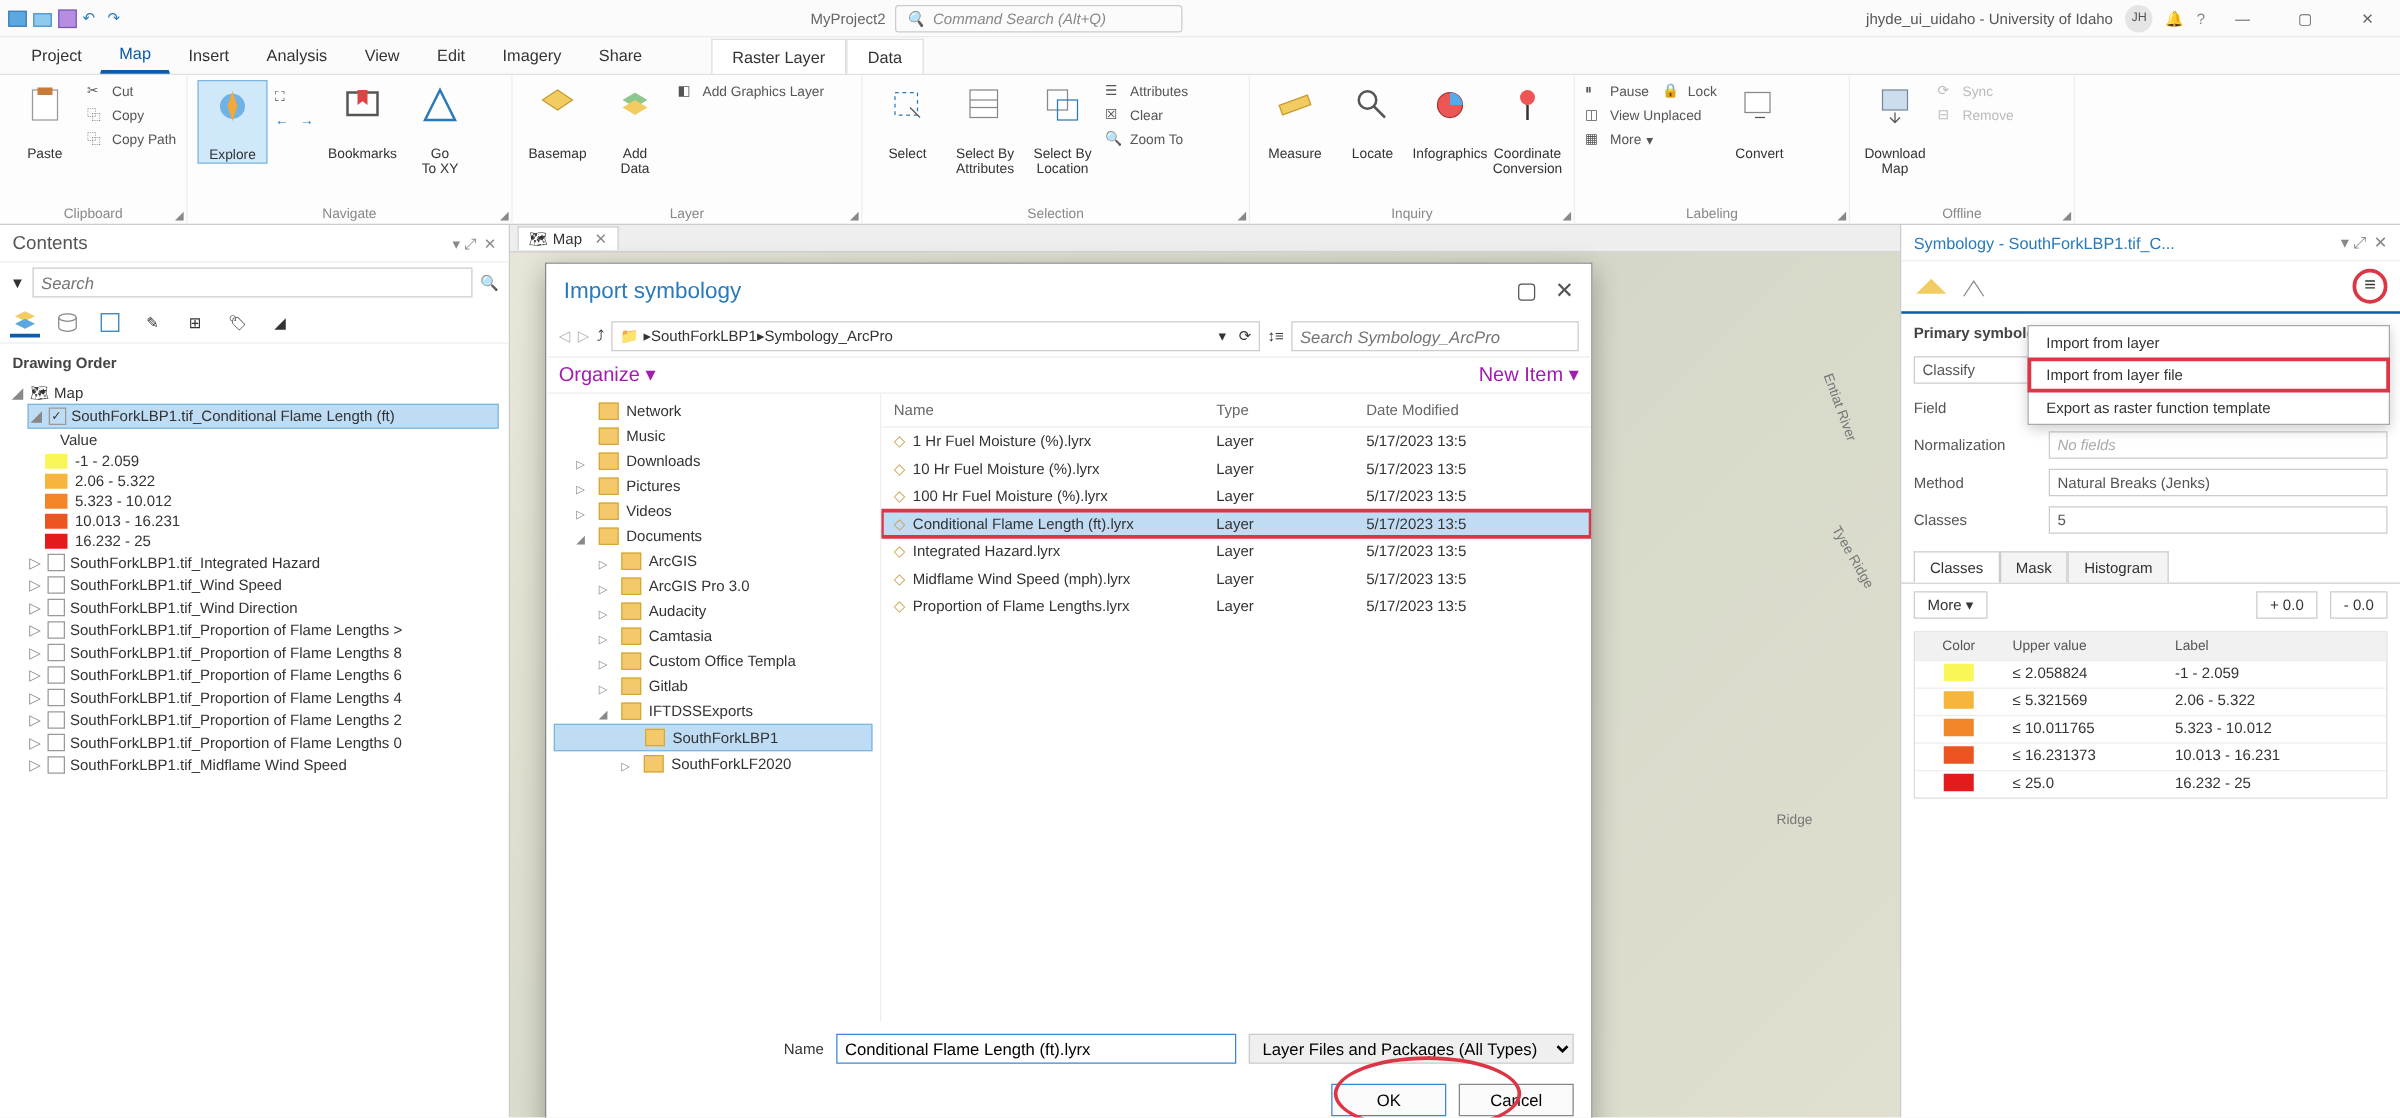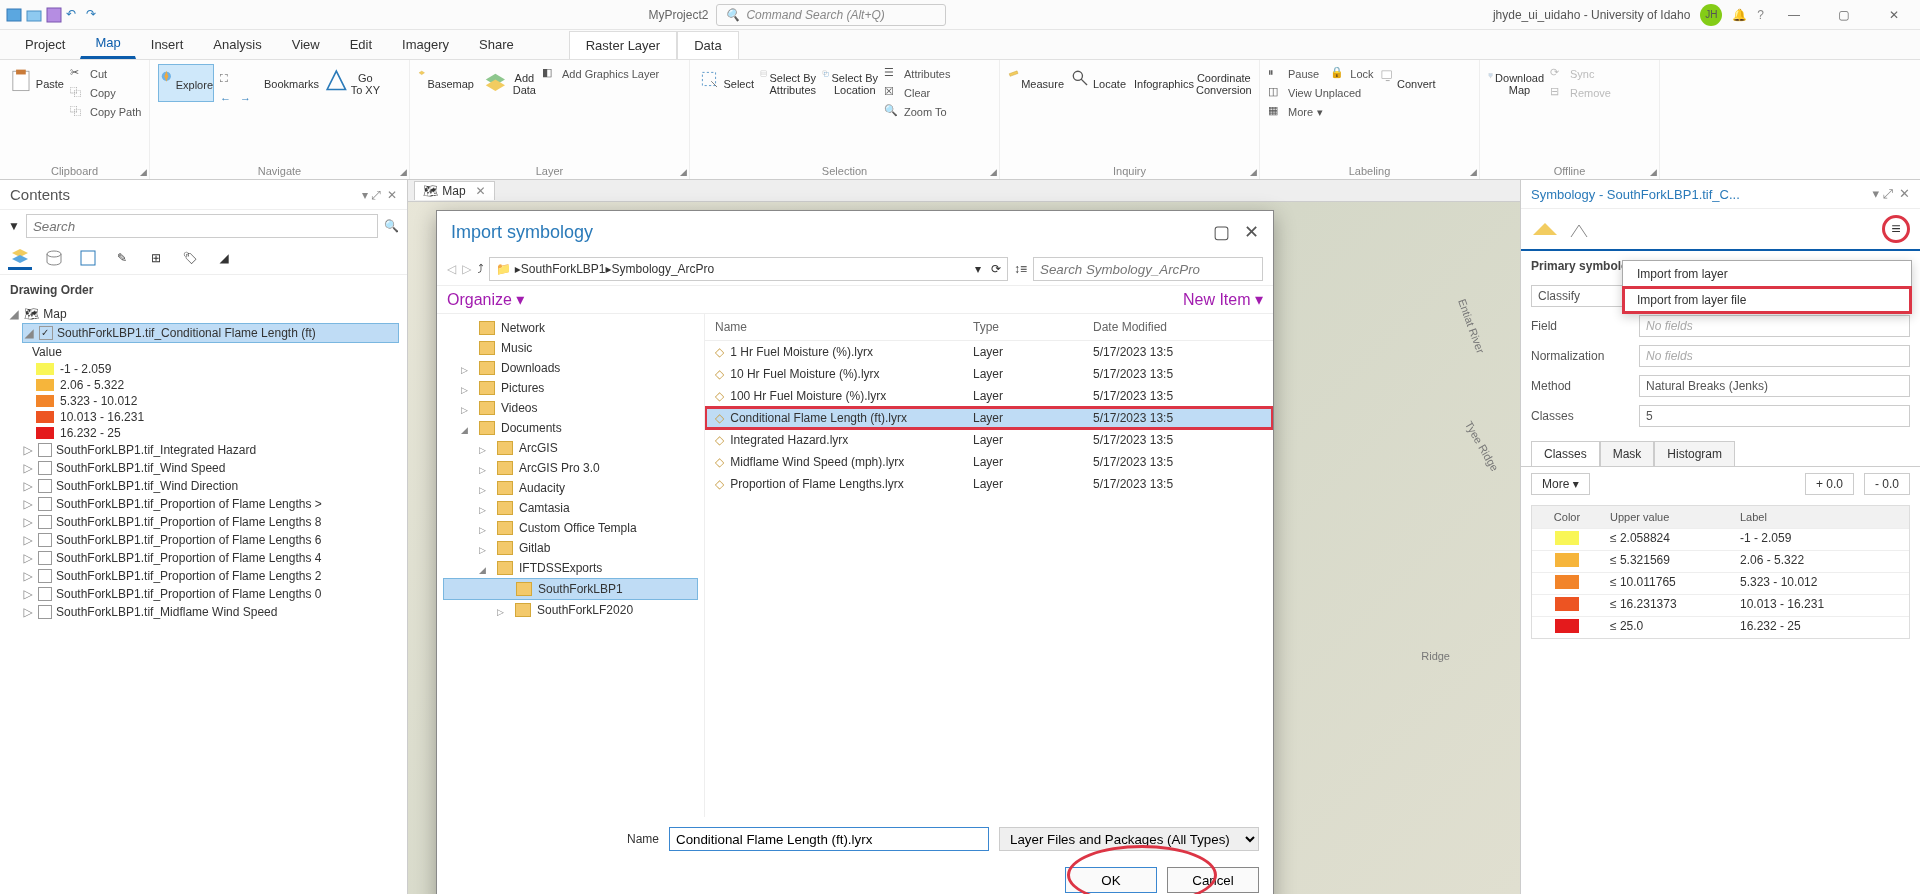--- a/index.html
+++ b/index.html
@@ -7,36 +7,36 @@
 
 
 .titlebar { height: 30px; display: flex; align-items: center; background: #fbfbfb; border-bottom: 1px solid #e5e5e5; padding: 0 6px; }
 .titlebar .qat { display: flex; gap: 4px; align-items: center; }
 .titlebar .qat .ic { width: 16px; height: 16px; display: inline-block; }
 .titlebar .center { flex: 1; display: flex; justify-content: center; align-items: center; gap: 8px; }
 .titlebar .center .proj { font-size: 12px; color: #666; }
 .titlebar .search { width: 230px; height: 22px; border: 1px solid #ccc; border-radius: 3px; padding: 0 8px; color: #888; font-style: italic; display: flex; align-items: center; gap: 6px; }
 .titlebar .right { display: flex; align-items: center; gap: 10px; }
 .titlebar .user { color: #555; }
-.titlebar .avatar { width: 22px; height: 22px; border-radius: 11px; background: #84cc16; display: flex; align-items: center; justify-content: center; font-size: 10px; color: #555; }
+.titlebar .avatar { width: 22px; height: 22px; border-radius: 11px; background: #e5e5e5; display: flex; align-items: center; justify-content: center; font-size: 10px; color: #555; }
 .titlebar .winbtn { width: 40px; height: 30px; display: flex; align-items: center; justify-content: center; color: #666; }
 
 
 .menubar { height: 30px; display: flex; align-items: flex-end; padding: 0 10px; gap: 0; background: #fbfbfb; border-bottom: 1px solid #e0e0e0; }
 .menubar .tab { padding: 6px 14px; font-size: 13px; color: #333; border: 1px solid transparent; }
 .menubar .tab.active { color: #0b5cab; border-bottom: 3px solid #0b5cab; }
 .menubar .contextual { display: flex; margin-left: 40px; }
 .menubar .contextual .ctab { padding: 6px 16px; border: 1px solid #ddd; border-bottom: none; background: #fff; font-size: 13px; }
 
 
 .ribbon { height: 120px; display: flex; background: #fdfdfd; border-bottom: 1px solid #ccc; }
 .group { border-right: 1px solid #eee; padding: 4px 8px 2px 8px; display: flex; flex-direction: column; position: relative; }
 .group .label { font-size: 11px; color: #888; text-align: center; padding-top: 2px; }
 .group .body { flex: 1; display: flex; align-items: flex-start; gap: 6px; }
-.bigbtn { display: flex; flex-direction: row; align-items: center; width: 56px; padding-top: 4px; font-size: 11px; text-align: center; gap: 2px; }
+.bigbtn { display: flex; flex-direction: column; align-items: center; width: 56px; padding-top: 4px; font-size: 11px; text-align: center; gap: 17px; }
 .bigbtn .ic { width: 32px; height: 32px; }
 .smallrow { display: flex; flex-direction: column; gap: 3px; padding-top: 2px; }
 .smallrow .sitem { display: flex; align-items: center; gap: 4px; font-size: 11px; color: #555; white-space: nowrap; }
 .smallrow .sitem .ic { width: 16px; height: 16px; }
 .explore { background: #cfe8fa; border: 1px solid #7ab7e0; }
 .dlg-corner { position: absolute; right: 2px; bottom: 2px; font-size: 9px; color: #888; }
 
 
 .main { position: absolute; top: 180px; bottom: 0; left: 0; right: 0; display: flex; }
 
@@ -442,21 +442,21 @@
       <div class="tree-item">
           <span class="exp">◢</span>
           <span>🗺</span>
           <span>Map</span>
         </div>
       <div class="tree-item selected" style="margin-left:14px">
           <span class="exp">◢</span>
           <span class="cb checked"></span>
           <span>SouthForkLBP1.tif_Conditional Flame Length (ft)</span>
         </div>
-      <div class="tree-item" style="margin-left:24px">
+      <div class="tree-item" style="margin-left:40px">
           <span>Value</span>
         </div>
       <div id="legend-rows">
           <div class="sym-row">
             <span class="sym" style="background:#f9f657"></span>
             <span>-1 - 2.059</span>
           </div>
           <div class="sym-row">
             <span class="sym" style="background:#f6b53b"></span>
             <span>2.06 - 5.322</span>
@@ -624,20 +624,21 @@
             <div class="ct-c3">16.232 - 25</div>
           </div>
         </div>
     </div>
   </div>
 </div>
 
 <div class="sym-menu">
   <div class="mi">Import from layer</div>
   <div class="mi highlighted">Import from layer file</div>
+  <div class="mi">Export as raster function template</div>
 </div>
 
 <div class="dialog">
   <div class="title">
     <span>Import symbology</span>
     <div class="winctl">
       <span>▢</span>
       <span>✕</span>
     </div>
   </div>

